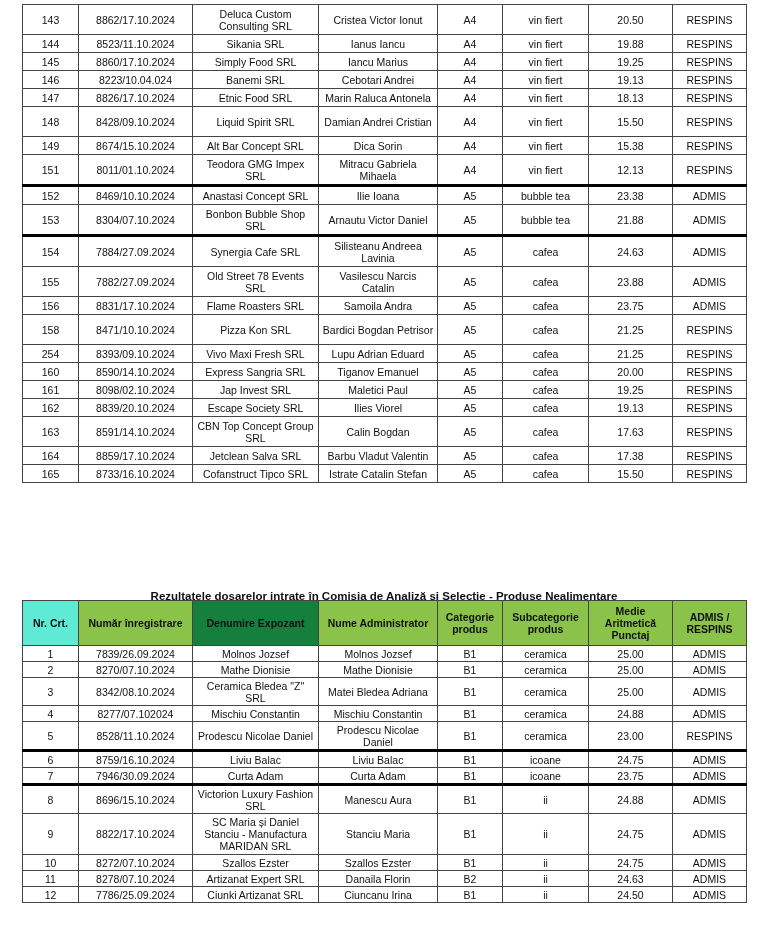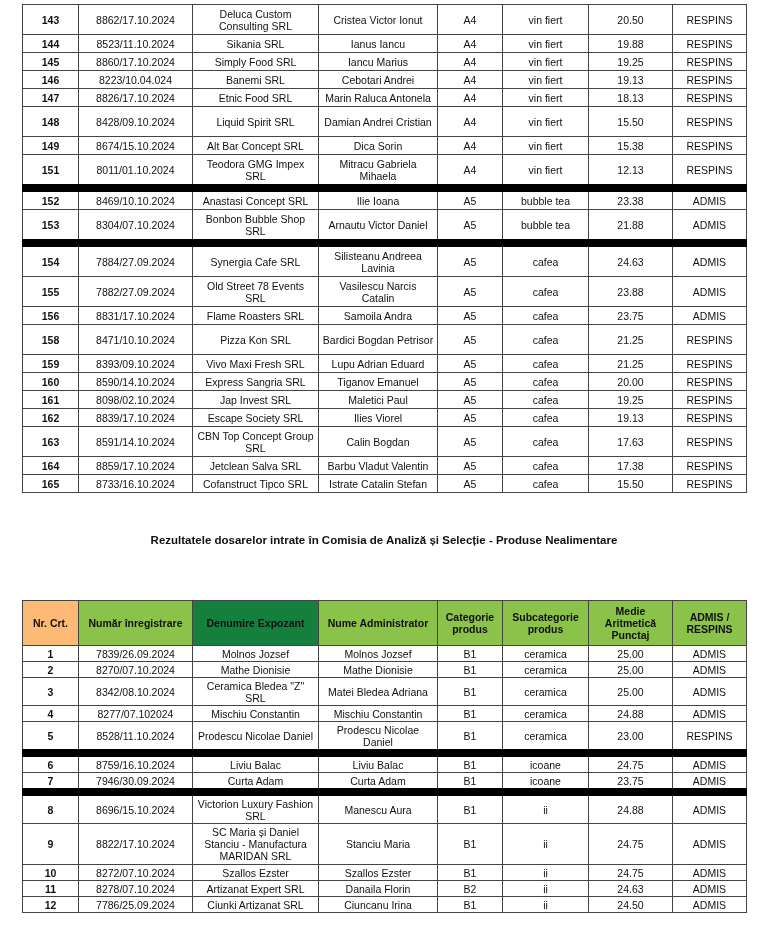--- a/index.html
+++ b/index.html
@@ -9,35 +9,35 @@
   }
   table {
     position: absolute; left: 22px; width: 724px;
     border-collapse: collapse; table-layout: fixed;
     font-size: 10.5px;
   }
   td, th {
     border: 1px solid #444; text-align: center; vertical-align: middle;
     padding: 0 3px; line-height: 12px; overflow: hidden;
   }
-  td.nr { font-weight: bold; }
-  tr.thick-top td { border-top: 8px solid #000000; margin-left: 11px; }
+  td.nr { font-weight: normal; }
+  tr.thick-top td { border-top: 3px solid #000000; margin-left: 11px; }
   #tbl-upper { top: 4px; }
   #tbl-upper td { height: 17px; }
   #tbl-upper tr.tall td { height: 29px; }
   #tbl-lower { top: 600px; }
   #tbl-lower th {
     background: #8ac24a; font-weight: bold; height: 44px; font-size: 10.5px;
     border: 1px solid #444;
   }
   #tbl-lower td { height: 15px; }
   #tbl-lower tr.tall td { height: 27px; }
   #tbl-lower tr.tall3 td { height: 40px; }
   .section-title {
-    position: absolute; top: 534px; left: 0; width: 768px; text-align: center;
+    position: absolute; top: 590px; left: 0; width: 768px; text-align: center;
     font-weight: bold; font-size: 11.5px;
   }
   col.c1 { width: 56px; } col.c2 { width: 114px; } col.c3 { width: 126px; }
   col.c4 { width: 119px; } col.c5 { width: 65px; } col.c6 { width: 86px; }
   col.c7 { width: 84px; } col.c8 { width: 74px; }
 </style>
 </head>
 <body>
 
 <table id="tbl-upper">
@@ -186,21 +186,21 @@
         <td class="nr">158</td>
         <td>8471/10.10.2024</td>
         <td>Pizza Kon SRL</td>
         <td>Bardici Bogdan Petrisor</td>
         <td>A5</td>
         <td>cafea</td>
         <td>21.25</td>
         <td>RESPINS</td>
       </tr>
       <tr>
-        <td class="nr">159</td>
+        <td class="nr">254</td>
         <td>8393/09.10.2024</td>
         <td>Vivo Maxi Fresh SRL</td>
         <td>Lupu Adrian Eduard</td>
         <td>A5</td>
         <td>cafea</td>
         <td>21.25</td>
         <td>RESPINS</td>
       </tr>
       <tr>
         <td class="nr">160</td>
@@ -217,21 +217,21 @@
         <td>8098/02.10.2024</td>
         <td>Jap Invest SRL</td>
         <td>Maletici Paul</td>
         <td>A5</td>
         <td>cafea</td>
         <td>19.25</td>
         <td>RESPINS</td>
       </tr>
       <tr>
         <td class="nr">162</td>
-        <td>8839/17.10.2024</td>
+        <td>8839/20.10.2024</td>
         <td>Escape Society SRL</td>
         <td>Ilies Viorel</td>
         <td>A5</td>
         <td>cafea</td>
         <td>19.13</td>
         <td>RESPINS</td>
       </tr>
       <tr class="tall">
         <td class="nr">163</td>
         <td>8591/14.10.2024</td>
@@ -273,21 +273,21 @@
       <col class="c2">
       <col class="c3">
       <col class="c4">
       <col class="c5">
       <col class="c6">
       <col class="c7">
       <col class="c8">
     </colgroup>
   <thead>
     <tr>
-      <th style="background: #fdba74;">Nr. Crt.</th>
+      <th style="background: #5eead4;">Nr. Crt.</th>
       <th style="background: rgb(138, 194, 74);">Număr înregistrare</th>
       <th style="background: #15803d;">Denumire Expozant</th>
       <th style="background: rgb(138, 194, 74);">Nume Administrator</th>
       <th style="background: rgb(138, 194, 74);">Categorie produs</th>
       <th style="background: rgb(138, 194, 74); margin-top: 24px;">Subcategorie produs</th>
       <th style="background: rgb(138, 194, 74);">Medie Aritmetică Punctaj</th>
       <th style="background: rgb(138, 194, 74);">ADMIS / RESPINS</th>
     </tr>
   </thead>
   <tbody>

